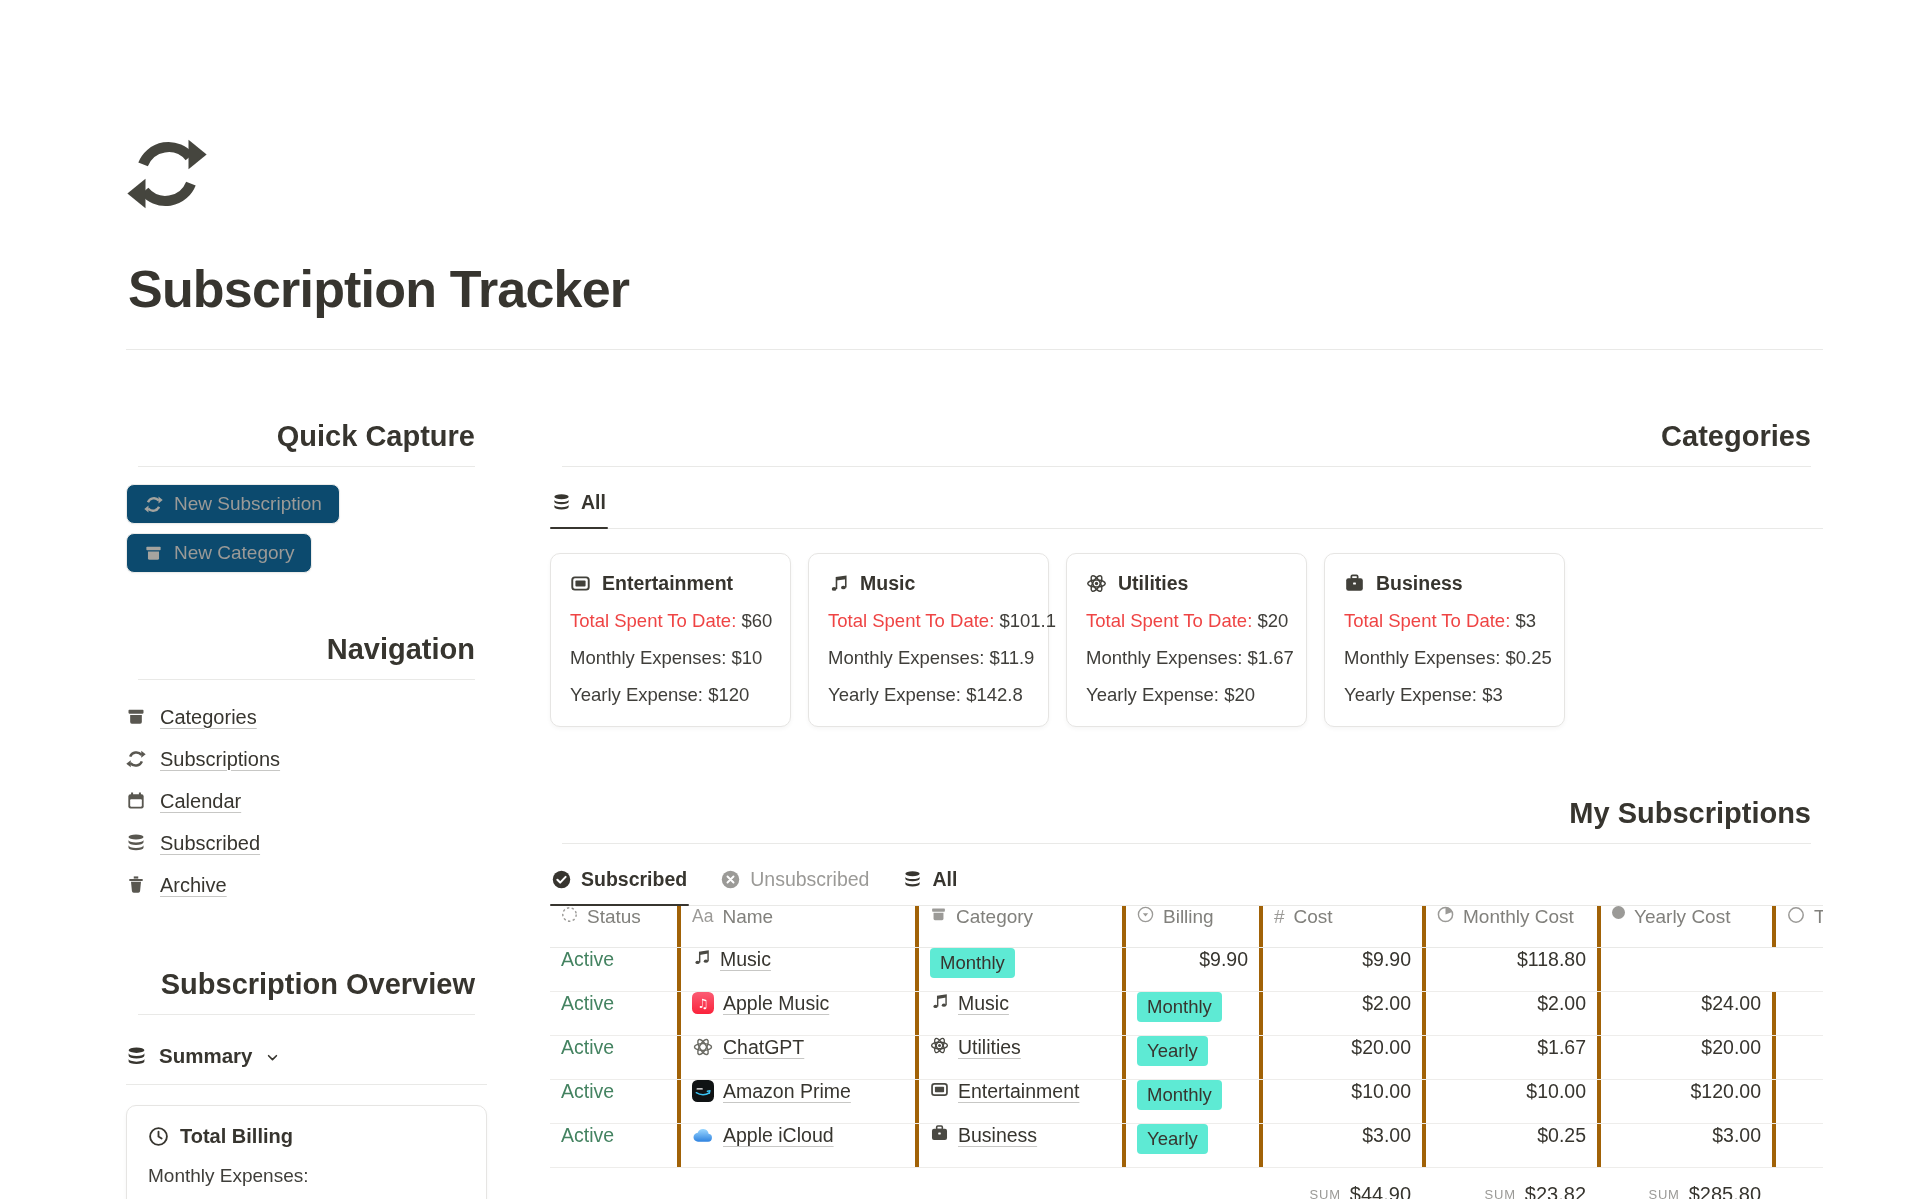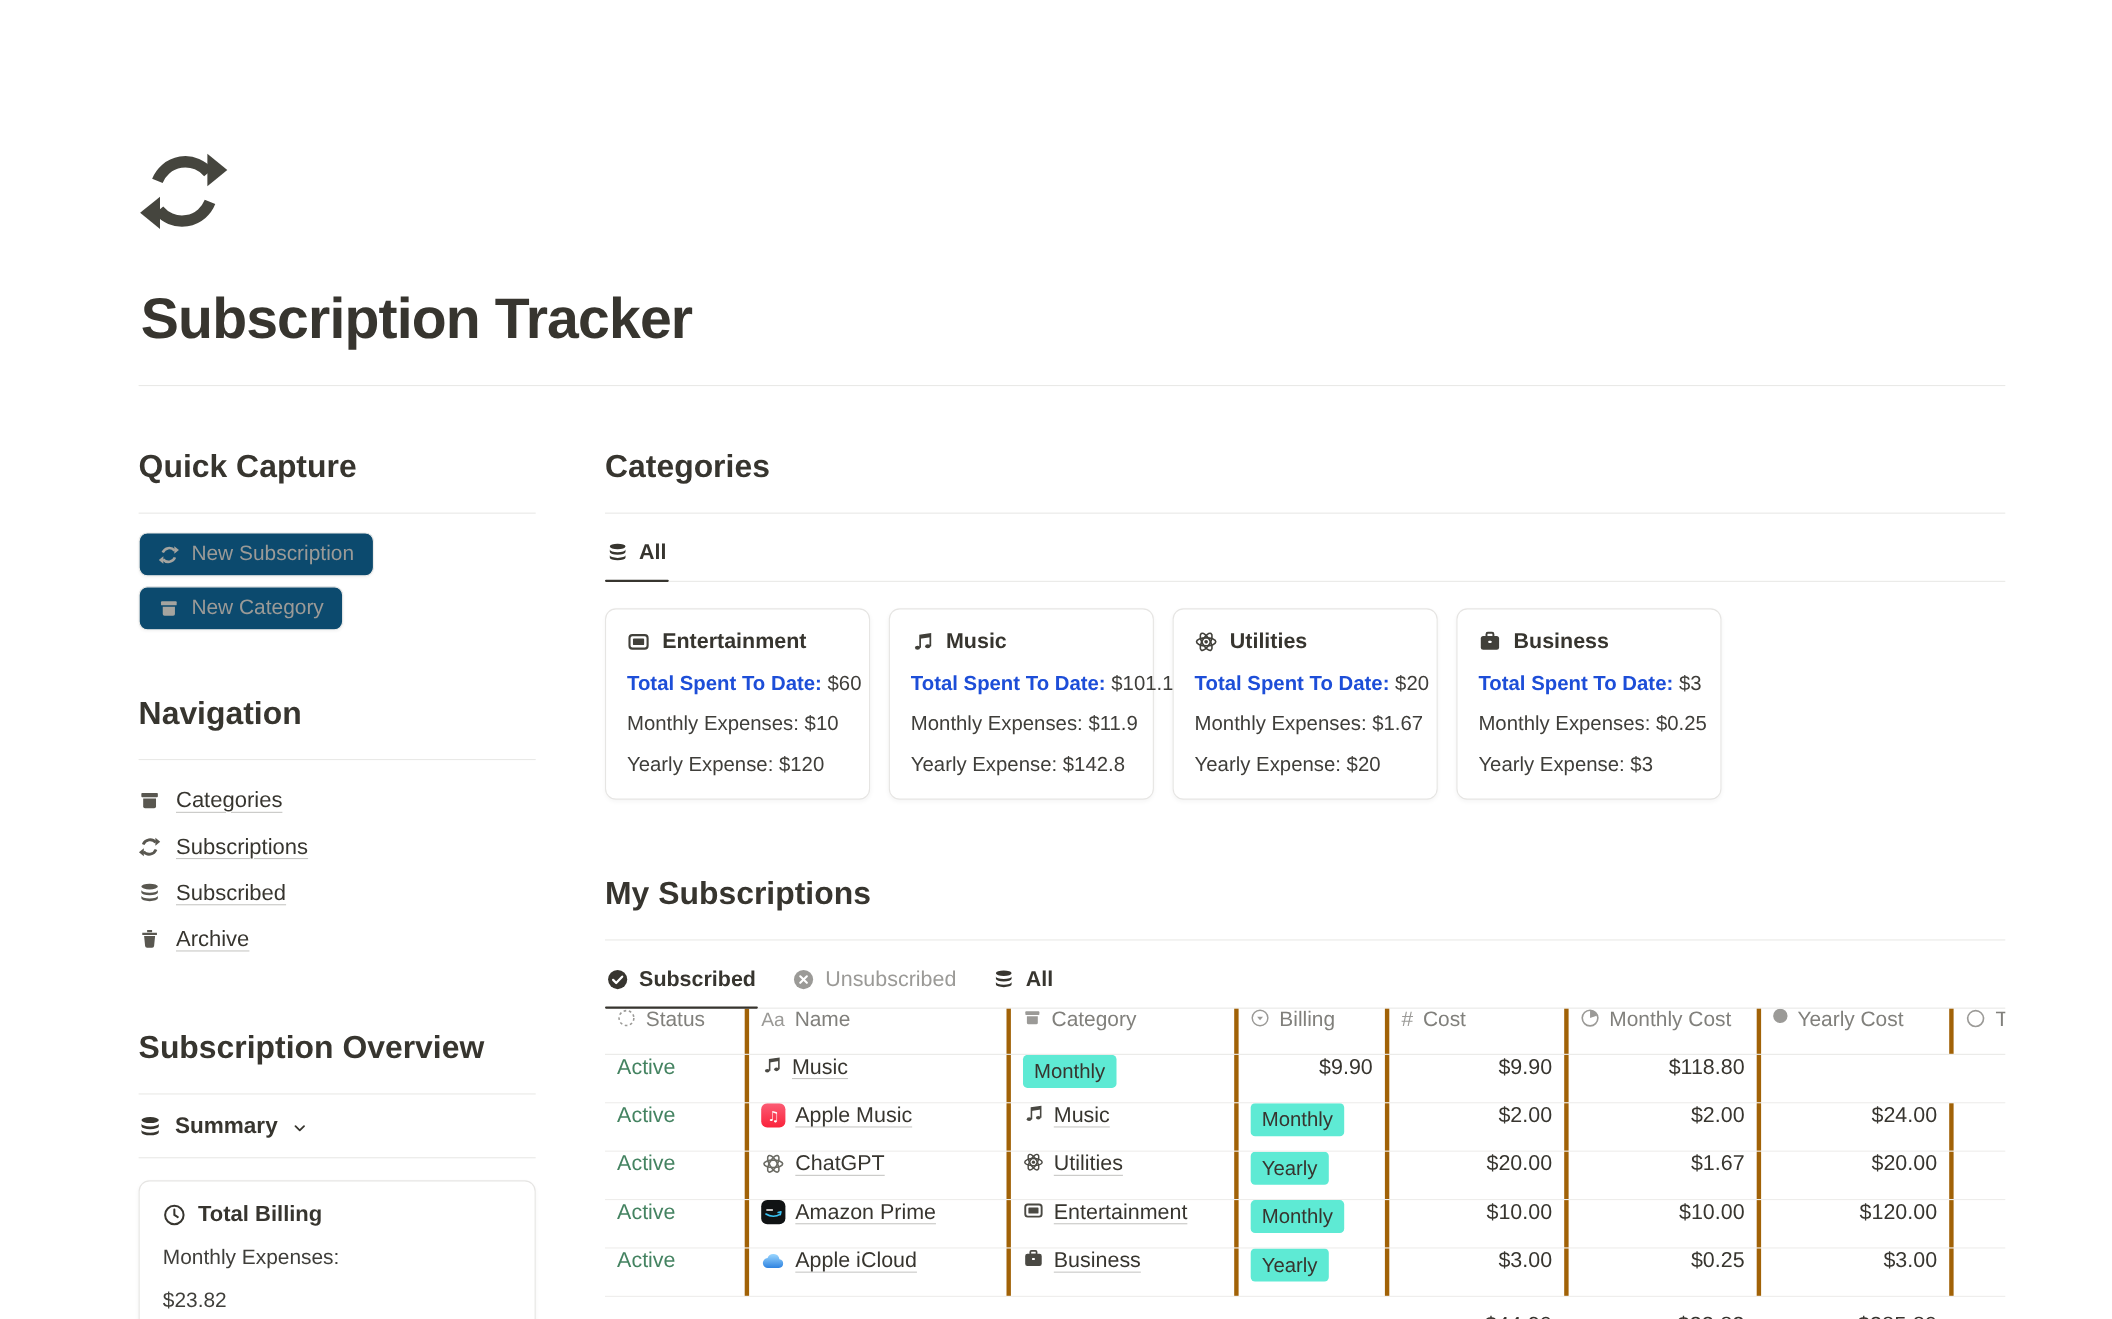--- a/index.html
+++ b/index.html
@@ -13,21 +13,21 @@
 
   
   .page-icon { width:82px; height:82px; color:#45453e; }
   h1.page-title { font-size:52px; font-weight:700; letter-spacing:-0.8px; margin:40px 0 0 2px; }
   .top-divider { border:none; border-top:1px solid #e9e9e7; margin:30px 0 0; }
 
   .columns { display:flex; gap:63px; margin-top:58px; }
   .left-col { width:361px; flex-shrink:0; }
   .main-col { flex:1; min-width:0; }
 
-  h2.section-title { font-size:29px; font-weight:700; margin:0; padding-bottom:24px; border-bottom:1px solid #e9e9e7; }
+  h2.section-title { font-size:29px; font-weight:700; margin:12px; padding-bottom:13px; border-bottom:1px solid #e9e9e7;text-align:right; }
 
   
   .qc-buttons { margin-top:17px; display:flex; flex-direction:column; gap:9px; align-items:flex-start; }
   .qc-btn {
     display:flex; align-items:center; gap:11px; padding:8px 17px;
     border:1px solid #ececea; border-radius:8px; background:#0c4a6e;
     font-size:19px; color:#9b9a97; box-shadow:0 1px 2px rgba(15,15,15,.03);
     cursor:pointer;
   }
   .qc-btn .icon { color:#a5a49f; }
@@ -68,21 +68,21 @@
   .tab.muted .icon { color:#9b9a97; }
 
   .cards-row { display:flex; gap:17px; margin-top:24px; }
   .cat-card {
     width:241px; border:1px solid #e6e5e3; border-radius:10px; background:#fff;
     padding:18px 19px 20px; box-shadow:0 2px 4px rgba(15,15,15,.04);
   }
   .cat-card-title { display:flex; align-items:center; gap:11px; font-size:19.5px; font-weight:600; }
   .cat-card-title .icon { color:#41403a; }
   .cat-line { margin-top:15px; font-size:18.5px; color:#3f3e3a; white-space:nowrap; }
-  .cat-line .lbl { font-weight:700; color:#1d4ed8; }
+  .cat-line .lbl { font-weight:400; color:#ef4444; }
 
   
   .subs-section { margin-top:70px; }
 
   .sub-table { margin-top:0; }
   .t-header, .t-row {
     display:grid;
     grid-template-columns:127px 238px 207px 137px 163px 175px 175px 1fr;
   }
   .t-header { height:42px; border-bottom:1px solid #e9e9e7; color:#81807c; font-size:19px; }
@@ -274,20 +274,28 @@
               </span>
             <span class="link-text">Categories</span>
           </div>
           <div class="nav-item">
             <span class="icon">
                 <svg width="20" height="20">
                   <use href="#i-refresh"></use>
                 </svg>
               </span>
             <span class="link-text">Subscriptions</span>
+          </div>
+          <div class="nav-item">
+            <span class="icon">
+                <svg width="20" height="20">
+                  <use href="#i-calendar"></use>
+                </svg>
+              </span>
+            <span class="link-text">Calendar</span>
           </div>
           <div class="nav-item">
             <span class="icon">
                 <svg width="20" height="20">
                   <use href="#i-database"></use>
                 </svg>
               </span>
             <span class="link-text">Subscribed</span>
           </div>
           <div class="nav-item">

